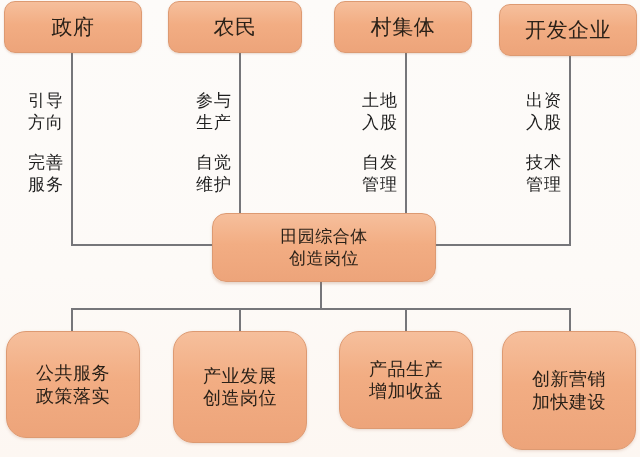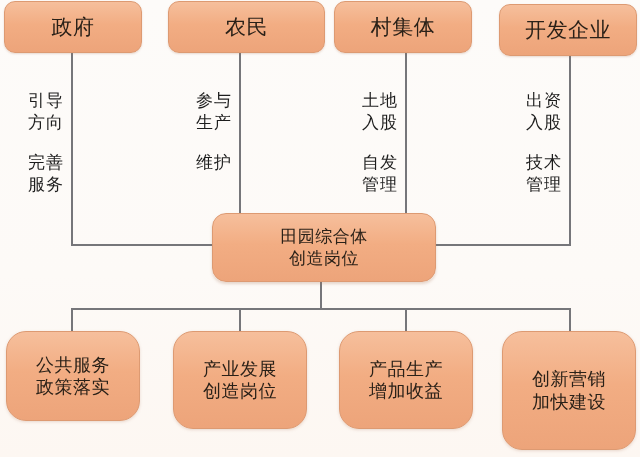--- a/index.html
+++ b/index.html
@@ -83,21 +83,21 @@
   <div class="line hline" style="left:71px;top:308px;width:500px;"></div>
 
   <div class="line vline" style="left:71px;top:308px;height:24px;"></div>
   <div class="line vline" style="left:239px;top:308px;height:24px;"></div>
   <div class="line vline" style="left:405px;top:308px;height:24px;"></div>
   <div class="line vline" style="left:569px;top:308px;height:24px;"></div>
 
   <div class="box top-box" style="left:4px;top:1px;width:138px;">
     <span>政府</span>
   </div>
-  <div class="box top-box" style="left:168px;top:1px;width:157px;">
+  <div class="box top-box" style="left:168px;top:1px;width:134px;">
     <span>农民</span>
   </div>
   <div class="box top-box" style="left:334px;top:1px;width:138px;">
     <span>村集体</span>
   </div>
   <div class="box top-box" style="left:499px;top:4px;width:138px;">
     <span>开发企业</span>
   </div>
 
   <div class="label" style="left:0px;top:90px;width:64px;">
@@ -107,20 +107,21 @@
   <div class="label" style="left:0px;top:152px;width:64px;">
     <span class="ln">完善</span>
     <span class="ln">服务</span>
   </div>
 
   <div class="label" style="left:168px;top:90px;width:64px;">
     <span class="ln">参与</span>
     <span class="ln">生产</span>
   </div>
   <div class="label" style="left:168px;top:152px;width:64px;">
+    <span class="ln">自觉</span>
     <span class="ln">维护</span>
   </div>
 
   <div class="label" style="left:334px;top:90px;width:64px;text-align:right;">
     <span class="ln">土地</span>
     <span class="ln">入股</span>
   </div>
   <div class="label" style="left:334px;top:152px;width:64px;">
     <span class="ln">自发</span>
     <span class="ln">管理</span>
@@ -133,25 +134,25 @@
   <div class="label" style="left:498px;top:152px;width:64px;">
     <span class="ln">技术</span>
     <span class="ln">管理</span>
   </div>
 
   <div class="box center-box" style="left:212px;top:213px;width:224px;height:69px;">
     <span class="ln">田园综合体</span>
     <span class="ln">创造岗位</span>
   </div>
 
-  <div class="box bottom-box" style="left:6px;top:331px;width:134px;height:90px;">
+  <div class="box bottom-box" style="left:6px;top:331px;width:134px;height:107px;">
     <span class="ln">公共服务</span>
     <span class="ln">政策落实</span>
   </div>
-  <div class="box bottom-box" style="left:173px;top:331px;width:134px;height:98px;">
+  <div class="box bottom-box" style="left:173px;top:331px;width:134px;height:112px;">
     <span class="ln">产业发展</span>
     <span class="ln">创造岗位</span>
   </div>
   <div class="box bottom-box" style="left:339px;top:331px;width:134px;height:98px;">
     <span class="ln">产品生产</span>
     <span class="ln">增加收益</span>
   </div>
   <div class="box bottom-box" style="left:502px;top:331px;width:134px;height:119px;">
     <span class="ln">创新营销</span>
     <span class="ln">加快建设</span>

